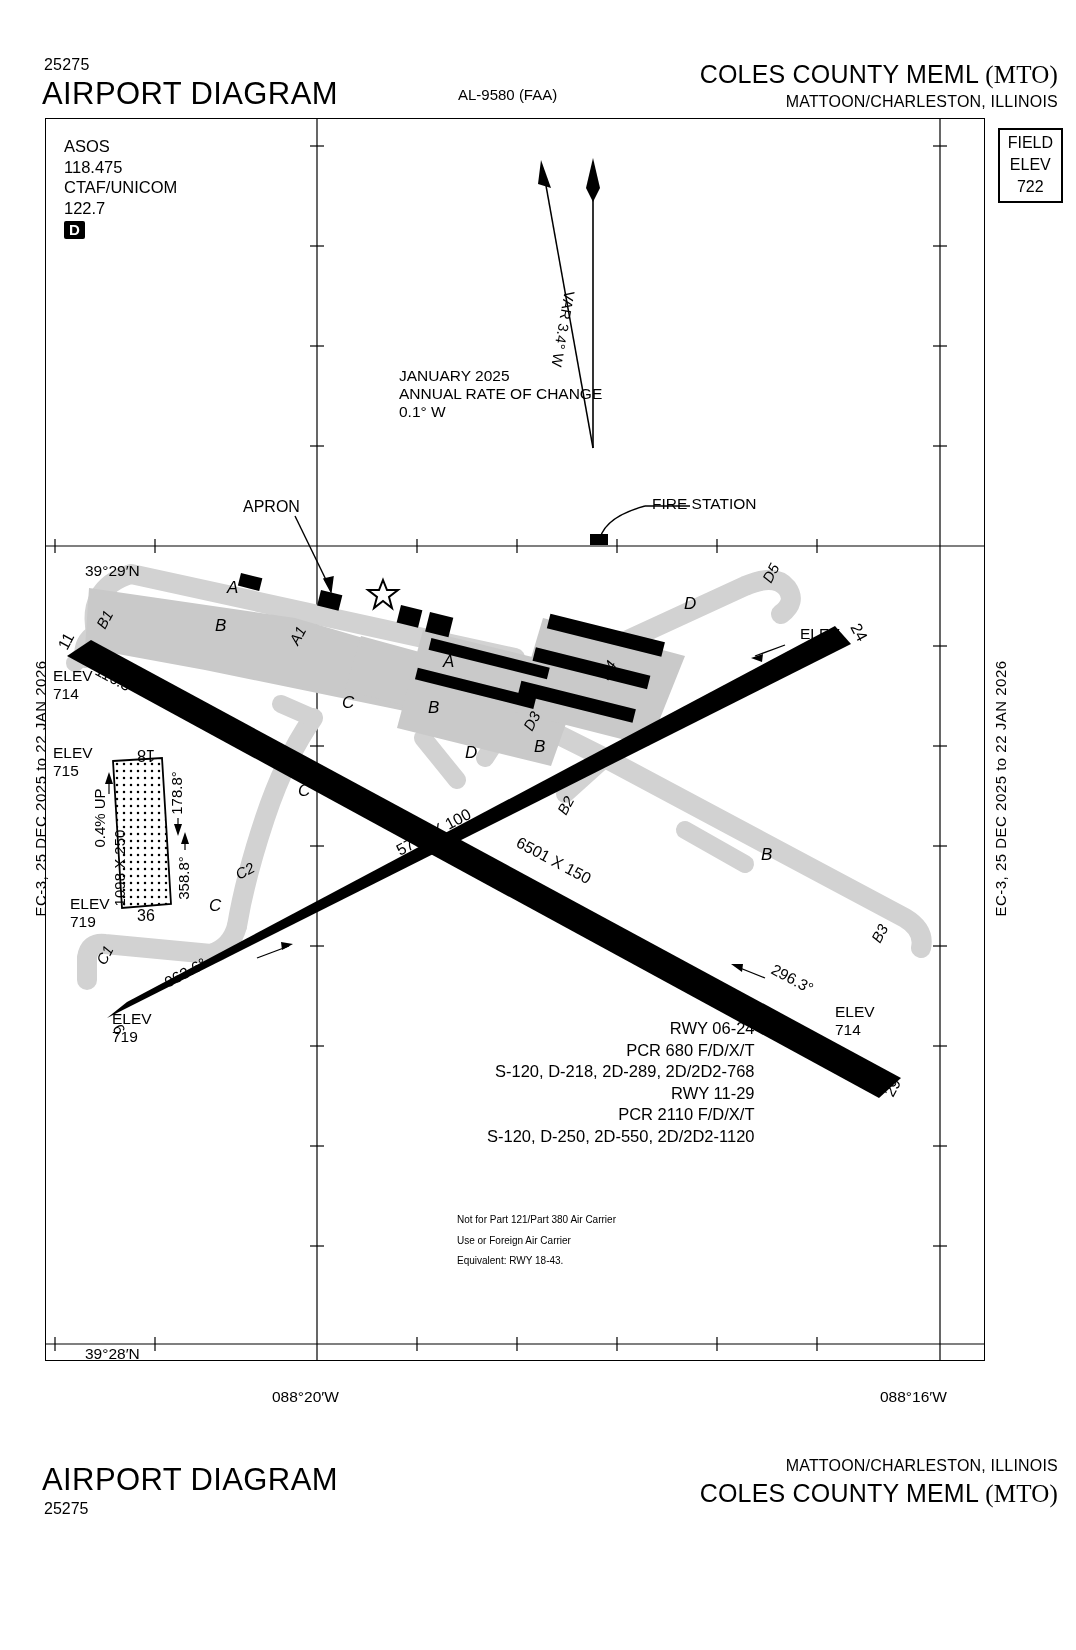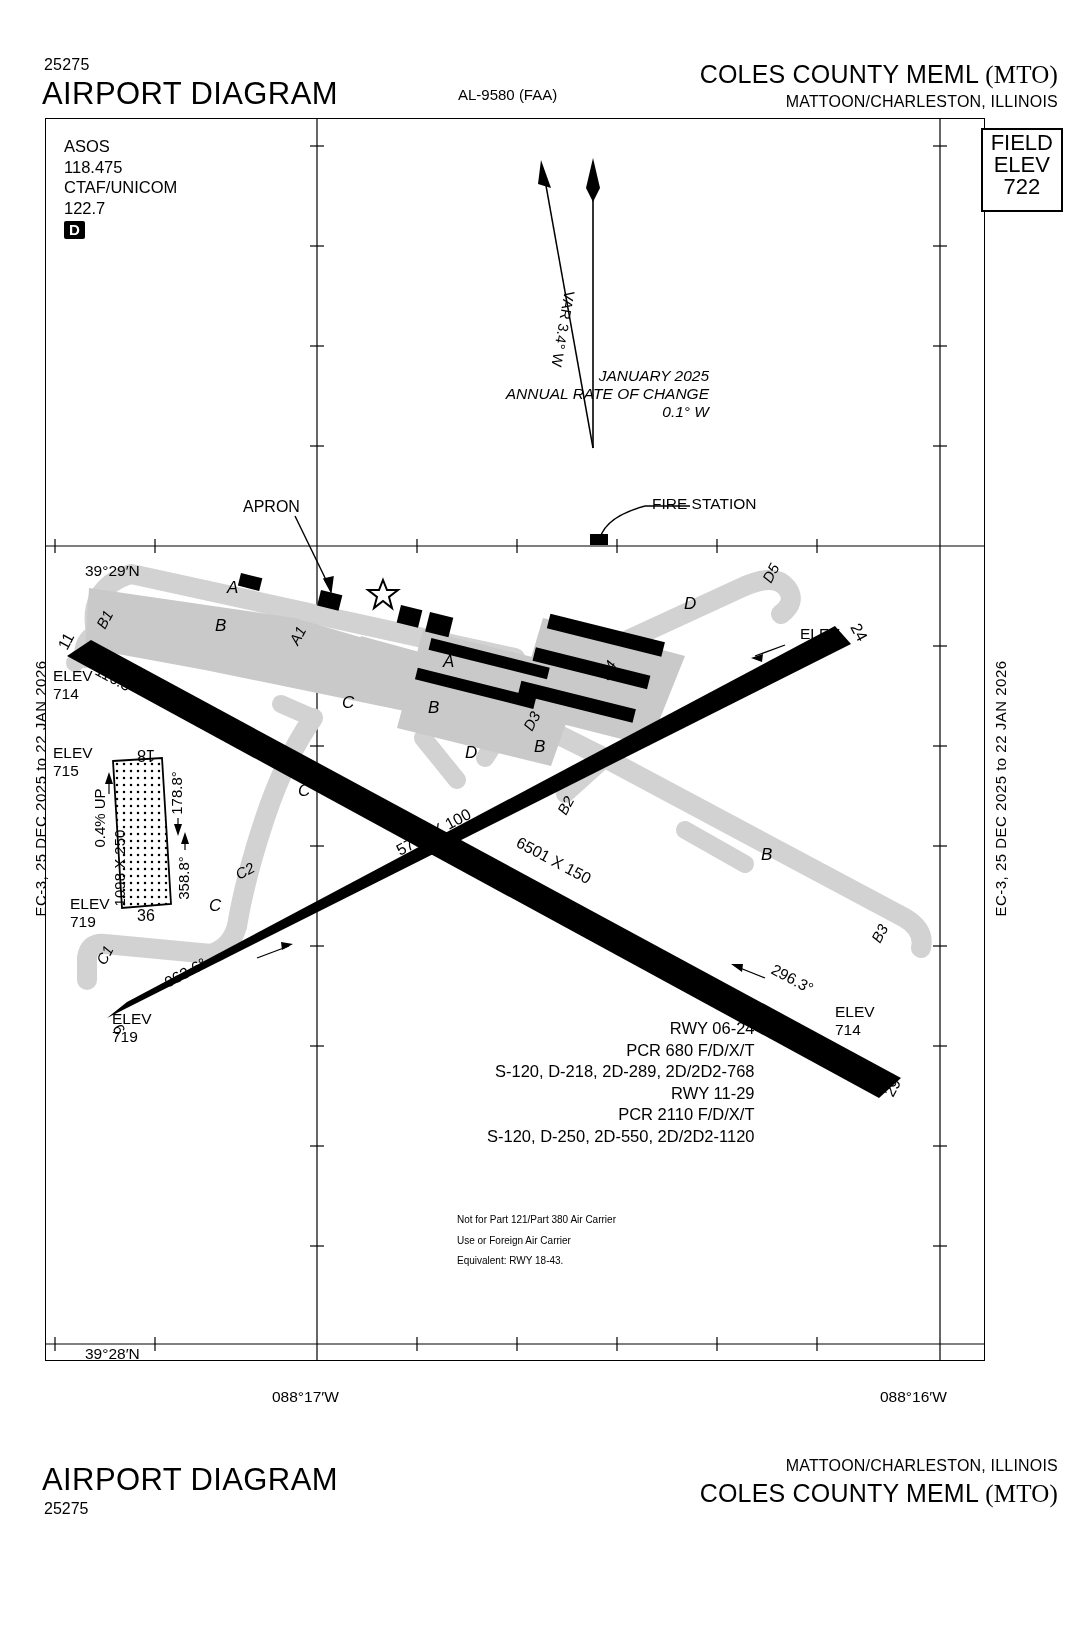--- a/index.html
+++ b/index.html
@@ -33,25 +33,25 @@
   #side-right{left:810px;top:780px;width:380px;text-align:center;
     transform:rotate(-90deg);}
 
   
   #comms{left:64px;top:136px;font-size:16.5px;line-height:20.5px;}
   #dbox{display:inline-block;background:#000;color:#fff;font-size:15px;
         font-weight:bold;padding:1px 5px 2px 5px;margin-top:3px;
         border-radius:2px;line-height:15px;}
 
   
-  #field-elev{right:13px;top:128px;border:2px solid #000;padding:2px 8px 12px 8px;
-    text-align:center;font-size:22px;line-height:22px;background:#fff;}
-
-  
-  #var-note{left:399px;top:367px;width:310px;text-align:right;font-size:15.5px;line-height:18px;font-style:italic;}
+  #field-elev{right:13px;top:128px;border:2px solid #000;padding:2px 8px 3px 8px;
+    text-align:center;font-size:16px;line-height:22px;background:#fff;}
+
+  
+  #var-note{left:399px;top:367px;width:310px;text-align:left;font-size:15.5px;line-height:18px;}
 
   
   #apron-label{left:243px;top:498px;font-size:16px;}
   #fire-station-label{left:652px;top:495px;font-size:15.5px;}
 
   
   #rwy-data{left:455px;top:1018px;font-size:16.5px;line-height:21.5px;text-align:right;}
   #rwy-data .ind{padding-left:32px;}
 
   #note-block{left:457px;top:1210px;font-size:10px;line-height:20.5px;}
@@ -355,21 +355,21 @@
   <div>ELEV</div>
   <div>712</div>
 </div>
 <div class="abs elev nowrap" id="elev-29">
   <div>ELEV</div>
   <div>714</div>
 </div>
 
 <div class="abs geo nowrap" id="lat-top">39°29′N</div>
 <div class="abs geo nowrap" id="lat-bot">39°28′N</div>
-<div class="abs geo nowrap" id="lon-left">088°17′W</div>
+<div class="abs geo nowrap" id="lon-left">088°20′W</div>
 <div class="abs geo nowrap" id="lon-right">088°16′W</div>
 
 <div class="abs" id="rwy-data">
   <div>RWY 06-24</div>
   <div class="ind">PCR 680 F/D/X/T</div>
   <div class="ind">S-120, D-218, 2D-289, 2D/2D2-768</div>
   <div>RWY 11-29</div>
   <div class="ind">PCR 2110 F/D/X/T</div>
   <div class="ind">S-120, D-250, 2D-550, 2D/2D2-1120</div>
 </div>

